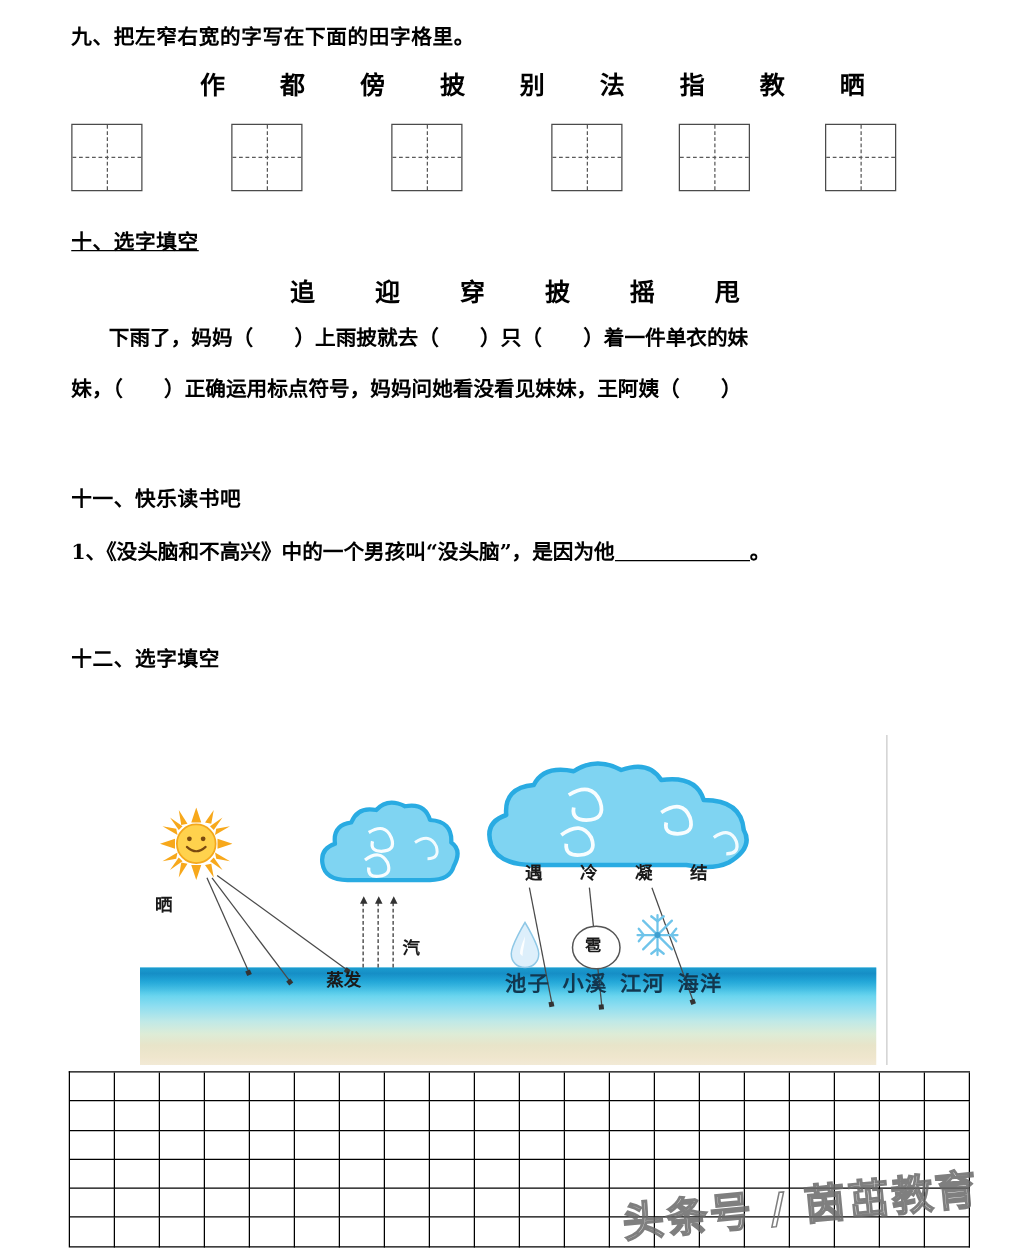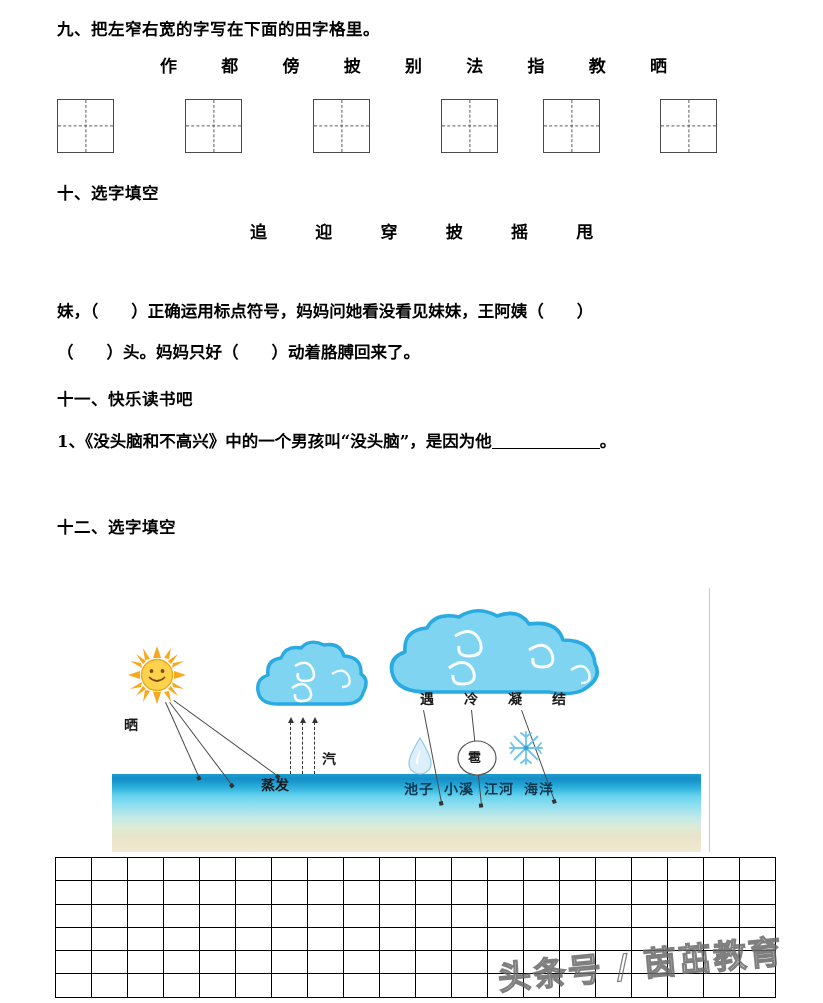--- a/index.html
+++ b/index.html
@@ -27,25 +27,24 @@
   .q-heading {
     position: absolute;
     font-size: 16.5px;
     font-weight: 700;
     letter-spacing: 0.5px;
     white-space: nowrap;
     line-height: 1;
   }
   .char-row {
     position: absolute;
-    font-size: 17px;
+    font-size: 20px;
     font-weight: 700;
     white-space: nowrap;
     line-height: 1;
-    font-family: Liberation Serif, serif;
   }
   .char-row span { display: inline-block; }
   .body-line {
     position: absolute;
     font-size: 16.5px;
     font-weight: 700;
     white-space: nowrap;
     line-height: 1;
   }
   .ul-blank {
@@ -121,21 +120,21 @@
   .sea::after{
     content:"";
     position:absolute;
     left:0; top:0; width:100%; height:30%;
     background: linear-gradient(to bottom, rgba(10,120,180,.55), rgba(10,120,180,0));
   }
   .water-labels {
     position: absolute;
     left: 300px;
     bottom: 54px;
-    font-size: 14px;
+    font-size: 17px;
     font-weight: 700;
     color: #12374f;
     letter-spacing: 1px;
     white-space: nowrap;
     z-index: 5;
   }
   .water-labels span { margin-right: 10px; }
 
   .sun { position: absolute; left: 24px; top: 58px; width: 58px; height: 58px; }
   .illus-label {
@@ -242,33 +241,33 @@
 
   <div class="tzg-wrap">
     <div class="tzg" style="left:0px;"></div>
     <div class="tzg" style="left:128px;"></div>
     <div class="tzg" style="left:256px;"></div>
     <div class="tzg" style="left:384px;"></div>
     <div class="tzg" style="left:486px;"></div>
     <div class="tzg" style="left:603px;"></div>
   </div>
 
-  <div class="q-heading" style="left:57px; top:186px;">十、选字填空</div>
-
-  <div class="char-row" style="left:232px; top:224px;margin-left:18px;">
+  <div class="q-heading" style="left:57px; top:186px;text-decoration:underline;">十、选字填空</div>
+
+  <div class="char-row" style="left:232px; top:224px;">
     <span style="width:61px">追</span>
     <span style="width:61px">迎</span>
     <span style="width:61px">穿</span>
     <span style="width:61px">披</span>
     <span style="width:61px">摇</span>
     <span style="width:61px">甩</span>
   </div>
 
+  <div class="body-line" style="left:87px; top:263px;">下雨了，妈妈（　　）上雨披就去（　　）只（　　）着一件单衣的妹</div>
   <div class="body-line" style="left:57px; top:304px;">妹，（　　）正确运用标点符号，妈妈问她看没看见妹妹，王阿姨（　　）</div>
-  <div class="body-line" style="left:57px; top:345px;">（　　）头。妈妈只好（　　）动着胳膊回来了。</div>
 
   <div class="q-heading" style="left:57px; top:392px;">十一、快乐读书吧</div>
 
   <div class="body-line" style="left:57px; top:433px;">
     <span>1、</span><span>《没头脑和不高兴》中的一个男孩叫“没头脑”，是因为他</span><span class="ul-blank" style="width:108px; height:15px;"></span><span>。</span>
   </div>
 
 
   <div class="q-heading" style="left:57px; top:520px;">十二、选字填空</div>
 

